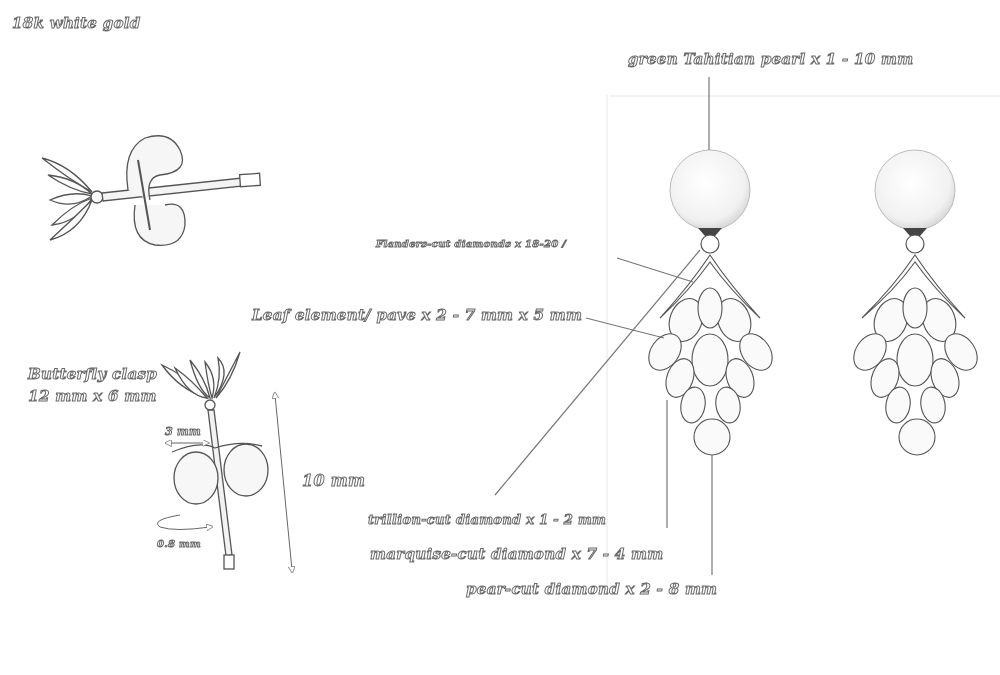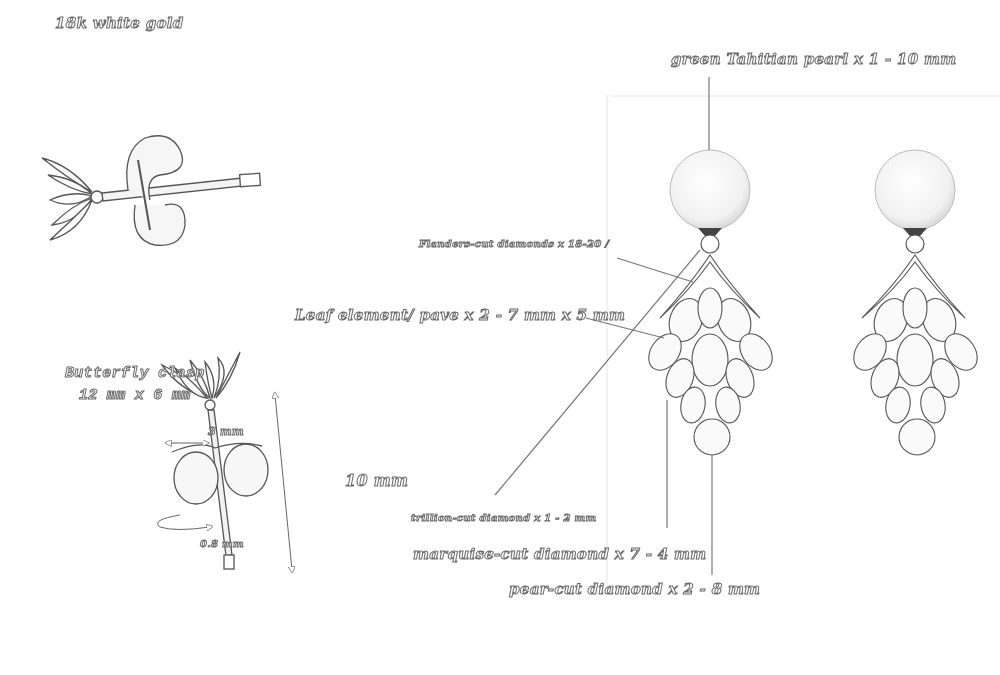--- a/index.html
+++ b/index.html
@@ -3,31 +3,30 @@
 <meta charset="utf-8">
 <style>
   html, body { margin:0; padding:0; background:#ffffff; }
   body { width:1000px; height:675px; position:relative; overflow:hidden;
          font-family:"DejaVu Sans", sans-serif; }
   .label {
     position:absolute; white-space:nowrap;
     font-family:"DejaVu Serif", serif; font-style:italic; font-weight:bold;
     color:#ffffff; -webkit-text-stroke:1px #6a6a6a;
     letter-spacing:0.3px;
-    margin-left:43px;
   }
   .lbl-title { left:12px; top:14px; font-size:15px; }
   .lbl-pearl { left:628px; top:50px; font-size:15px; }
   .lbl-flanders { left:376px; top:232px; font-size:10px; text-align:center; line-height:23px; }
   .lbl-leaf { left:252px; top:306px; font-size:15px; }
-  .lbl-butterfly { left:22px; top:363px; font-size:15px; text-align:center; line-height:22px;font-family:Liberation Mono, monospace; }
+  .lbl-butterfly { left:28px; top:363px; font-size:15px; text-align:center; line-height:22px; }
   .lbl-3mm { left:165px; top:425px; font-size:11px; }
   .lbl-10mm { left:302px; top:471px; font-size:16px; }
   .lbl-08mm { left:157px; top:538px; font-size:10px; }
-  .lbl-trillion { left:368px; top:512px; font-size:10px; }
+  .lbl-trillion { left:368px; top:512px; font-size:13px; }
   .lbl-marquise { left:370px; top:545px; font-size:15px; }
   .lbl-pear { left:466px; top:580px; font-size:15px; }
   svg.art { position:absolute; left:0; top:0; }
   .block { display:block; }
 </style>
 </head>
 <body>
 
 <svg class="art" width="1000" height="675" viewBox="0 0 1000 675">
   <defs>

